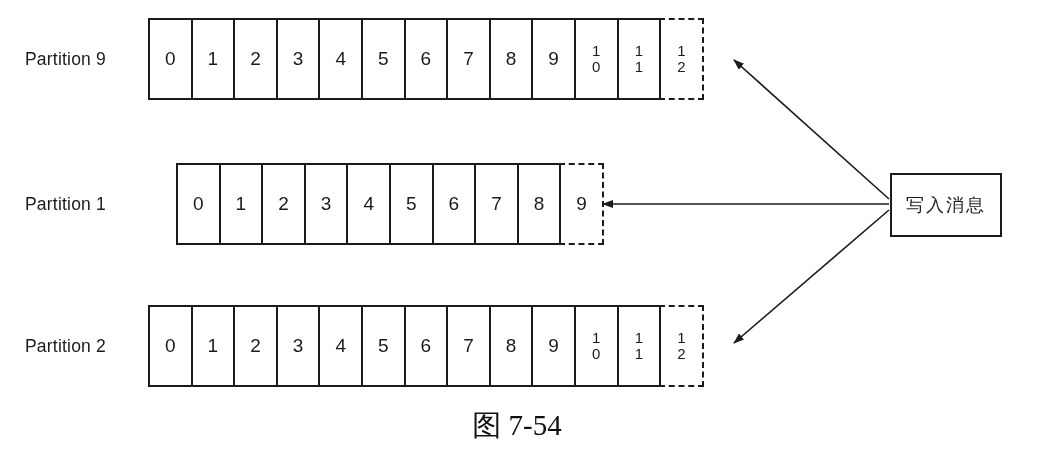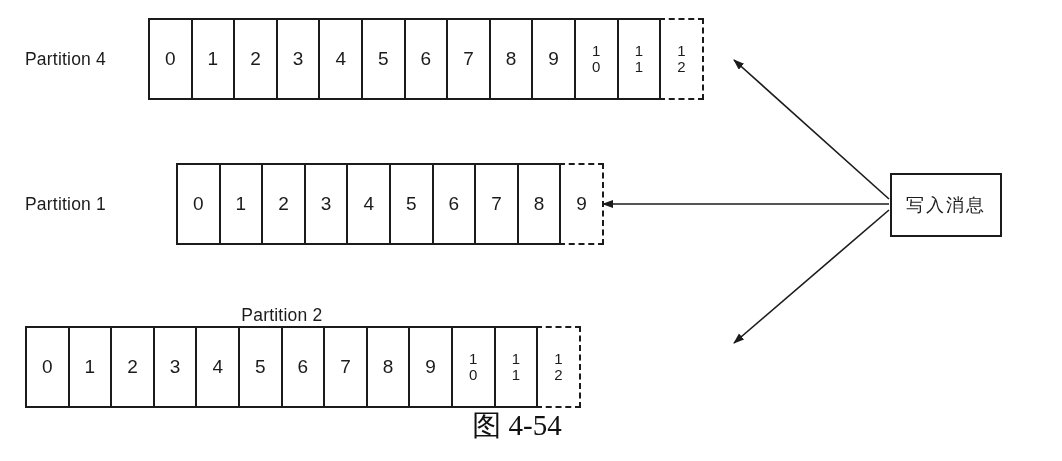--- a/index.html
+++ b/index.html
@@ -14,21 +14,21 @@
   }
   .partition-row {
     position: absolute;
     left: 25px;
     height: 82px;
     display: flex;
     align-items: center;
   }
   .partition-row.r0 { top: 18px; }
   .partition-row.r1 { top: 163px; gap: 28px; }
-  .partition-row.r2 { top: 305px; flex-direction: column; }
+  .partition-row.r2 { top: 305px; }
   .plabel {
     width: 123px;
     font-size: 17.5px;
     letter-spacing: 0.2px;
     color: #1b1b1b;
     flex: 0 0 auto;
   }
   .cells {
     display: flex;
     height: 100%;
@@ -86,21 +86,21 @@
     font-size: 29px;
     color: #111111;
   }
 </style>
 </head>
 <body>
 
 <div class="canvas">
 
   <div class="partition-row r0">
-    <div class="plabel">Partition 4</div>
+    <div class="plabel">Partition 9</div>
     <div class="cells">
         <div class="cell">0</div>
         <div class="cell">1</div>
         <div class="cell">2</div>
         <div class="cell">3</div>
         <div class="cell">4</div>
         <div class="cell">5</div>
         <div class="cell">6</div>
         <div class="cell">7</div>
         <div class="cell">8</div>
@@ -158,15 +158,15 @@
     <defs>
       <marker id="ah" markerWidth="13" markerHeight="10" refX="10" refY="4" orient="auto" markerUnits="userSpaceOnUse">
         <path d="M0,0 L11,4 L0,8 Z" fill="#1b1b1b"></path>
       </marker>
     </defs>
     <line x1="889" y1="199" x2="734" y2="60" stroke="#1b1b1b" stroke-width="1.6" marker-end="url(#ah)"></line>
     <line x1="889" y1="204" x2="603" y2="204" stroke="#1b1b1b" stroke-width="1.6" marker-end="url(#ah)"></line>
     <line x1="889" y1="210" x2="734" y2="343" stroke="#1b1b1b" stroke-width="1.6" marker-end="url(#ah)"></line>
   </svg>
 
-  <div class="figure-caption">图 4-54</div>
+  <div class="figure-caption">图 7-54</div>
 
 </div>
 
 </body></html>

